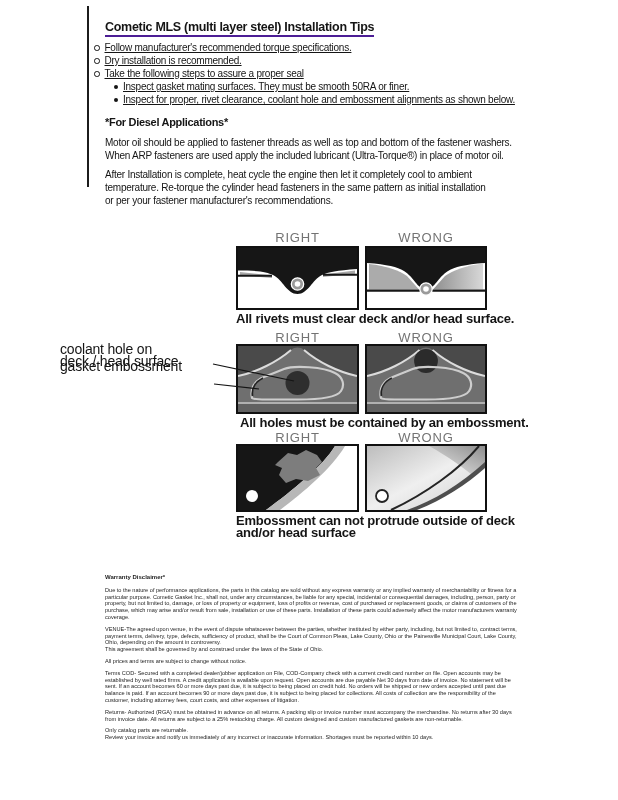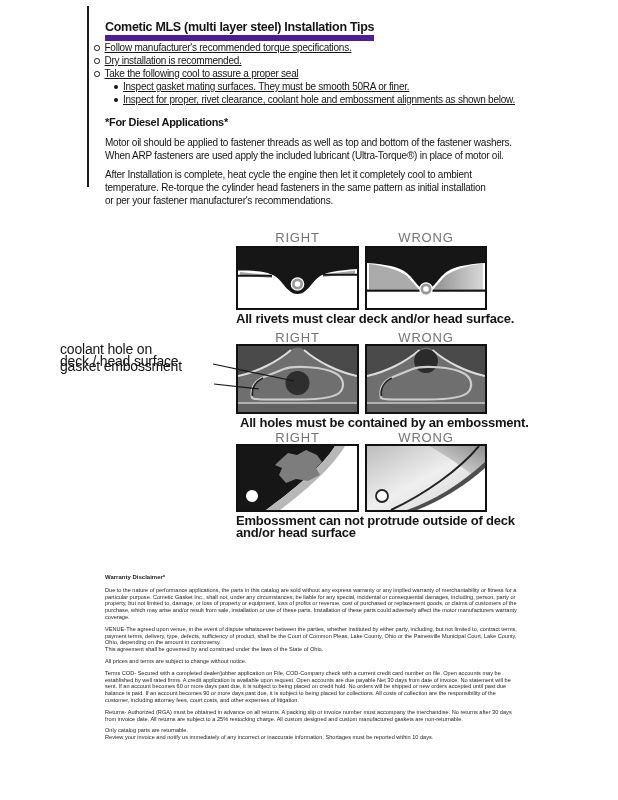--- a/index.html
+++ b/index.html
@@ -6,21 +6,21 @@
   .page {
     position:relative; width:618px; height:800px; margin:0 auto;
     background:#ffffff; overflow:hidden;
     font-family:"Liberation Sans", sans-serif; color:#151515;
   }
   .left-rule { position:absolute; left:87px; top:6px; width:1.5px; height:181px; background:#1c1c1c; }
 
   .title {
     position:absolute; left:105px; top:20px;
     font-size:12.5px; font-weight:bold; letter-spacing:-0.3px;
-    border-bottom:6px solid #4c1d95; padding-bottom:1px;
+    border-bottom:2px solid #4c1d95; padding-bottom:1px;
   }
 
   .tips { position:absolute; left:94px; top:41px; font-size:10px; letter-spacing:-0.25px;text-decoration:underline; }
   .tip { display:flex; align-items:flex-start; gap:5px; line-height:13px; }
   .tip.sub { margin-left:20px; }
   .ring { flex:none; width:3.5px; height:3.5px; border:1px solid #151515; border-radius:50%; margin-top:4px; }
   .dot  { flex:none; width:4px; height:4px; background:#151515; border-radius:50%; margin-top:4.5px; }
 
   .h-diesel { position:absolute; left:105px; top:116px; font-size:11px; font-weight:bold; letter-spacing:-0.3px; }
   .body-p { position:absolute; left:105px; font-size:10px; line-height:13px; letter-spacing:-0.25px; white-space:pre-line; }
@@ -69,21 +69,21 @@
     <div class="tip">
       <span class="ring"></span>
       <span>Follow manufacturer's recommended torque specifications.</span>
     </div>
     <div class="tip">
       <span class="ring"></span>
       <span>Dry installation is recommended.</span>
     </div>
     <div class="tip">
       <span class="ring"></span>
-      <span>Take the following cool to assure a proper seal</span>
+      <span>Take the following steps to assure a proper seal</span>
     </div>
     <div class="tip sub">
       <span class="dot"></span>
       <span>Inspect gasket mating surfaces.  They must be smooth 50RA or finer.</span>
     </div>
     <div class="tip sub">
       <span class="dot"></span>
       <span>Inspect for proper, rivet clearance, coolant hole and embossment alignments as shown below.</span>
     </div>
   </div>

